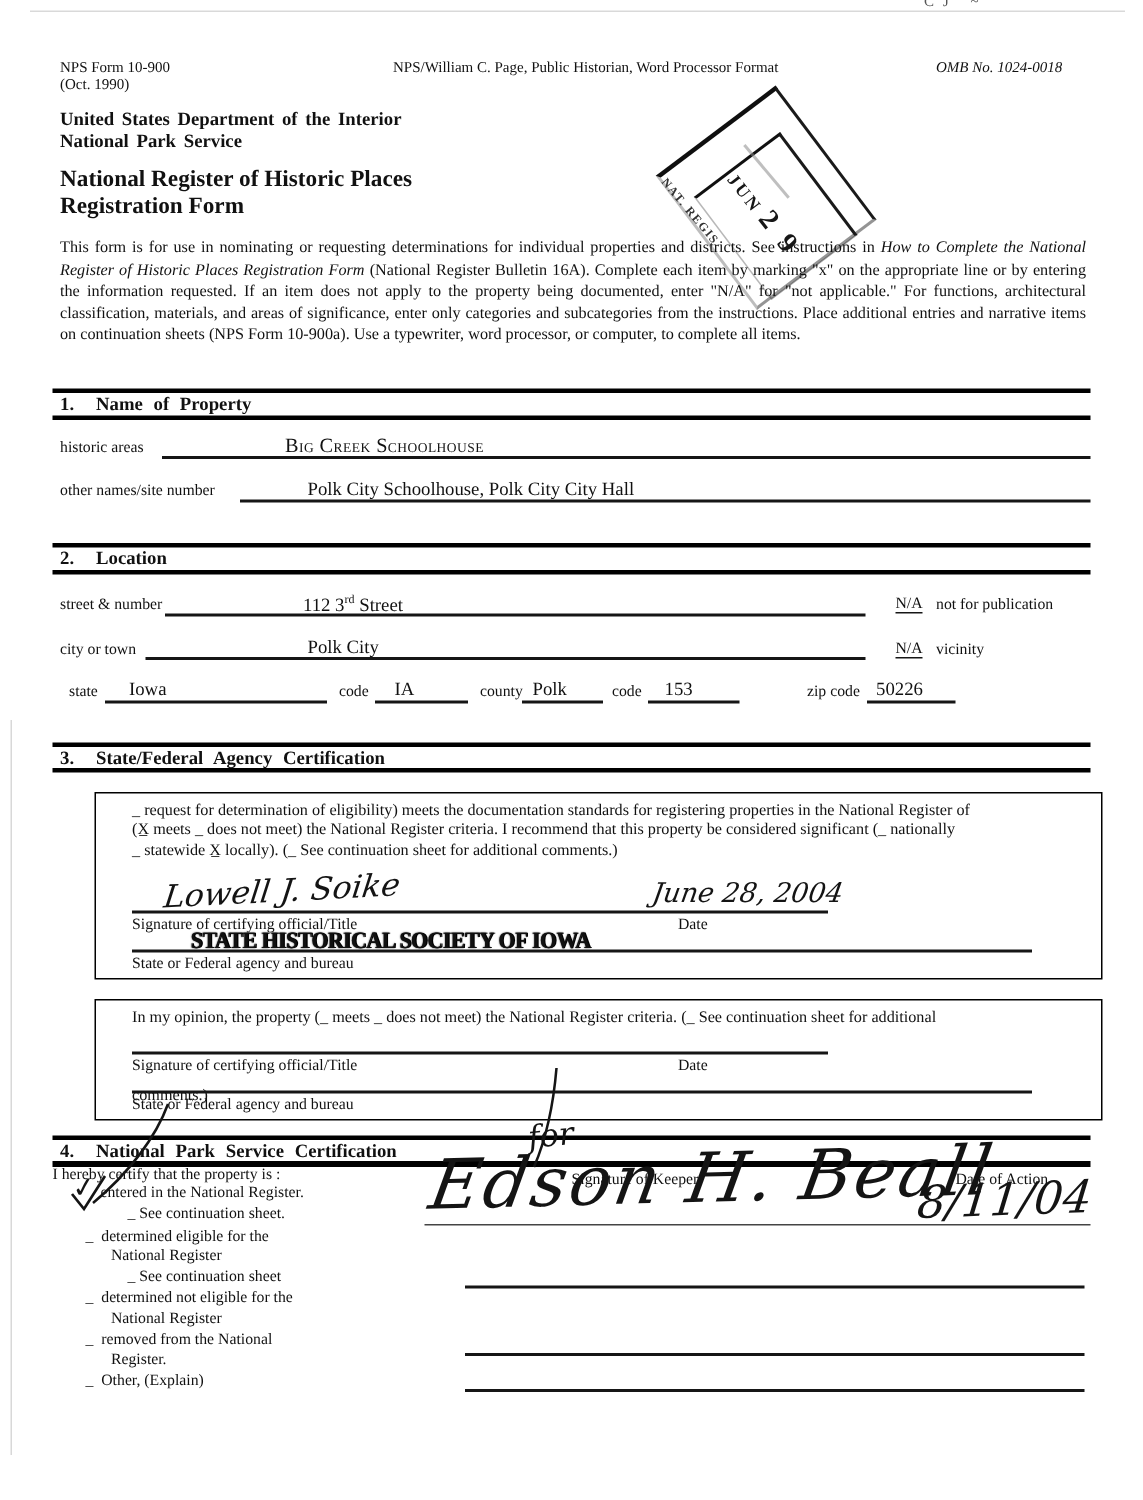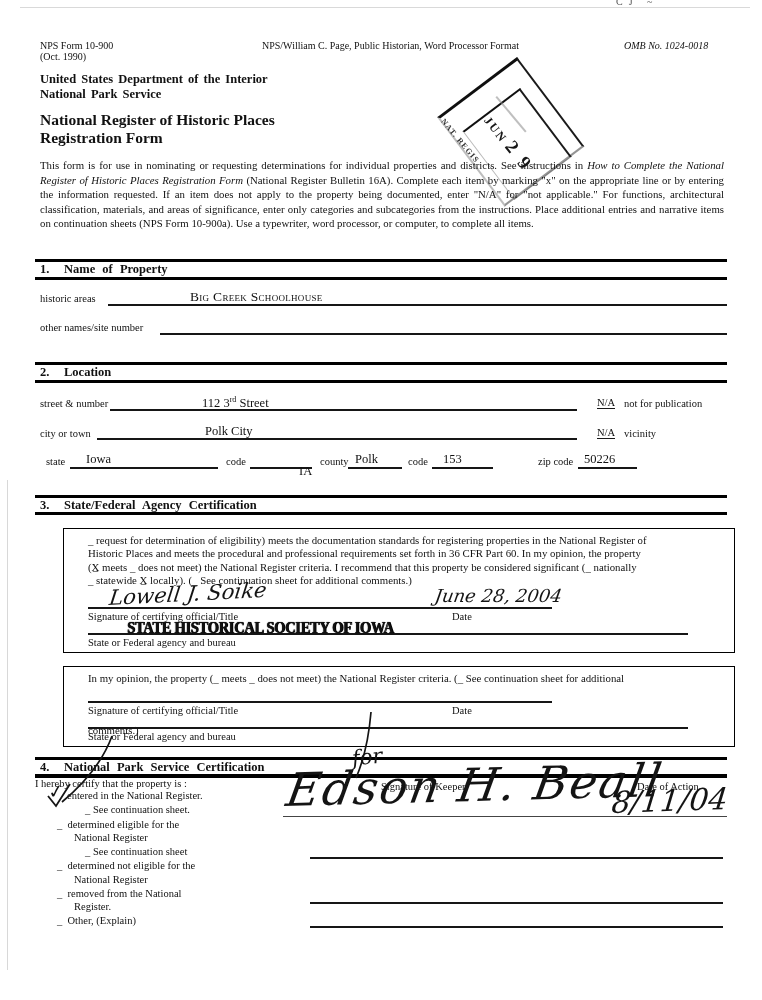--- a/index.html
+++ b/index.html
@@ -78,20 +78,21 @@
   <div class="abs sechead" style="left:40px;top:262px;">1.</div>
   <div class="abs sechead" style="left:64px;top:262px;">Name of Property</div>
   <div class="bar" style="top:277px;"></div>
 
   <div class="abs lbl" style="left:40px;top:293px;">historic areas</div>
   <div class="fline" style="left:108px;top:304px;width:619px;"></div>
   <div class="abs val smallcaps" style="left:190px;top:289px;">Big Creek Schoolhouse</div>
 
   <div class="abs lbl" style="left:40px;top:322px;">other names/site number</div>
   <div class="fline" style="left:160px;top:333px;width:567px;"></div>
+  <div class="abs val" style="left:205px;top:319px;">Polk City Schoolhouse, Polk City City Hall</div>
 
   <div class="bar" style="top:362px;"></div>
   <div class="abs sechead" style="left:40px;top:365px;">2.</div>
   <div class="abs sechead" style="left:64px;top:365px;">Location</div>
   <div class="bar" style="top:380px;"></div>
 
   <div class="abs lbl" style="left:40px;top:398px;">street &amp; number</div>
   <div class="fline" style="left:110px;top:409px;width:467px;"></div>
   <div class="abs val" style="left:202px;top:395px;text-align:center;">
     <span>112 3</span><span class="sup">rd</span><span> Street</span>
@@ -103,40 +104,39 @@
   <div class="fline" style="left:97px;top:438px;width:480px;"></div>
   <div class="abs val" style="left:205px;top:424px;">Polk City</div>
   <span class="abs lbl underlined" style="left:597px;top:427px;">N/A</span>
   <span class="abs lbl" style="left:624px;top:428px;">vicinity</span>
 
   <div class="abs lbl" style="left:46px;top:456px;">state</div>
   <div class="fline" style="left:70px;top:467px;width:148px;"></div>
   <div class="abs val" style="left:86px;top:452px;">Iowa</div>
   <div class="abs lbl" style="left:226px;top:456px;">code</div>
   <div class="fline" style="left:250px;top:467px;width:62px;"></div>
-  <div class="abs val" style="left:263px;top:464px;margin-left:36px;">IA</div>
+  <div class="abs val" style="left:263px;top:452px;">IA</div>
   <div class="abs lbl" style="left:320px;top:456px;">county</div>
   <div class="fline" style="left:348px;top:467px;width:54px;"></div>
   <div class="abs val" style="left:355px;top:452px;">Polk</div>
   <div class="abs lbl" style="left:408px;top:456px;">code</div>
   <div class="fline" style="left:432px;top:467px;width:61px;"></div>
   <div class="abs val" style="left:443px;top:452px;">153</div>
   <div class="abs lbl" style="left:538px;top:456px;">zip code</div>
   <div class="fline" style="left:578px;top:467px;width:59px;"></div>
   <div class="abs val" style="left:584px;top:452px;">50226</div>
 
   <div class="bar" style="top:495px;"></div>
   <div class="abs sechead" style="left:40px;top:498px;">3.</div>
   <div class="abs sechead" style="left:64px;top:498px;">State/Federal Agency Certification</div>
   <div class="bar" style="top:512px;"></div>
 
   <div class="boxed" style="left:63px;top:528px;width:672px;height:125px;"></div>
   <div class="abs boxtext" style="left:88px;top:534px;">
       <div>_ request for determination of eligibility) meets the documentation standards for registering properties in the National Register of</div>
-      <div>Historic Places and meets the procedural and professional requirements set forth in 36 CFR Part 60.  In my opinion, the property</div>
       <div>(X̲ meets _ does not meet) the National Register criteria.  I recommend that this property be considered significant (_ nationally</div>
       <div>_ statewide X̲ locally).  (_ See continuation sheet for additional comments.)</div>
     </div>
 
   <div class="abs hw z5" style="left:110px;top:582px;font-size:21px;transform:skewX(-10deg) rotate(-3deg);">Lowell J. Soike</div>
   <div class="abs hw z5" style="left:435px;top:585px;font-size:18px;transform:skewX(-9deg);">June 28, 2004</div>
   <div class="fline" style="left:88px;top:607px;width:464px;"></div>
   <div class="abs lbl" style="left:88px;top:611px;">Signature of certifying official/Title</div>
   <div class="abs lbl" style="left:452px;top:611px;">Date</div>
   <div class="abs agency-stamp z5" style="left:127px;top:620px;">STATE HISTORICAL SOCIETY OF IOWA</div>

